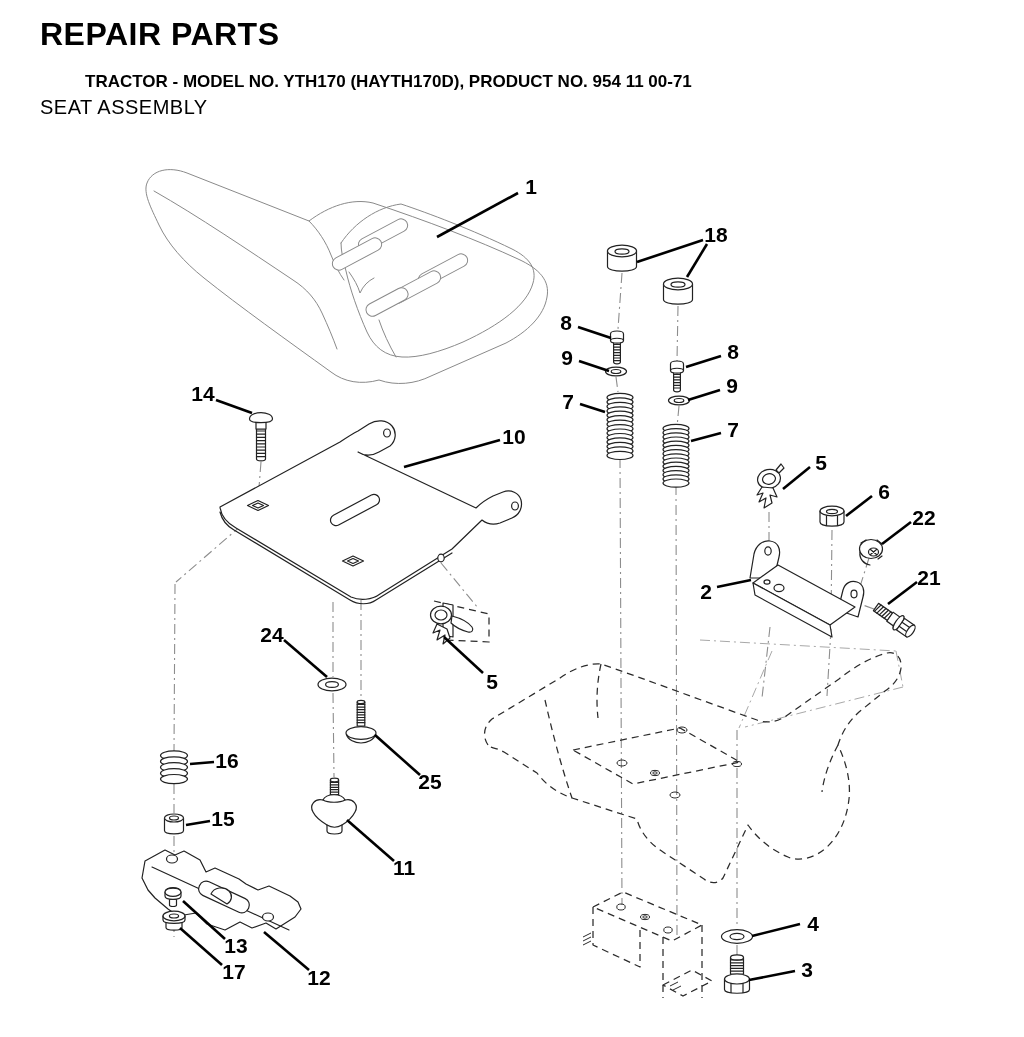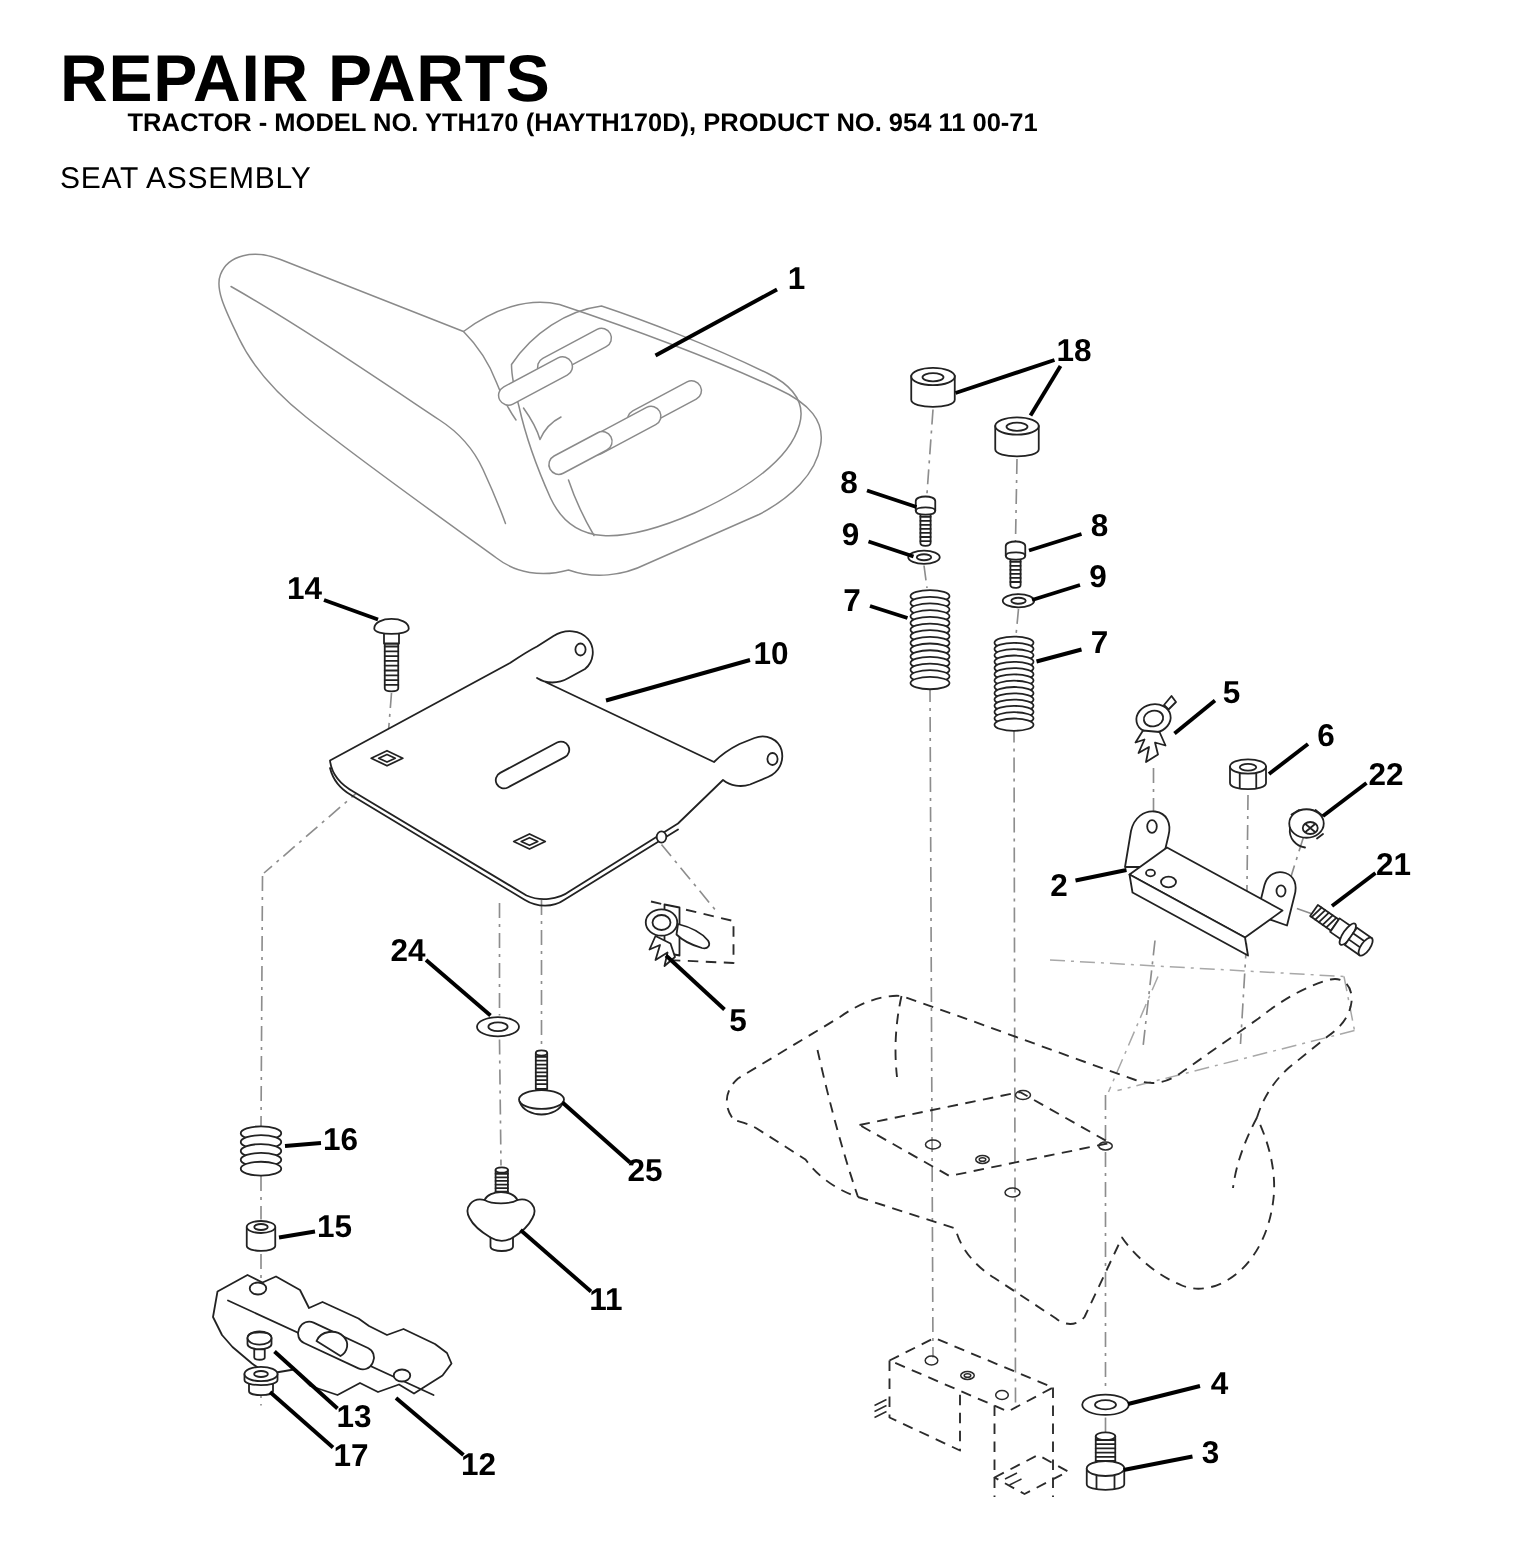--- a/index.html
+++ b/index.html
@@ -1,20 +1,20 @@
 <!DOCTYPE html>
 <html><head>
 <meta charset="utf-8">
 <style>
   html,body{margin:0;padding:0;background:#ffffff;}
   body{width:1024px;height:1037px;position:relative;font-family:"Liberation Sans",sans-serif;overflow:hidden;}
   .hdr{position:absolute;left:0;top:0;width:1024px;color:#000;}
-  .title{position:absolute;left:40px;top:28px;font-size:44px;font-weight:bold;letter-spacing:0.5px;white-space:nowrap;}
+  .title{position:absolute;left:40px;top:16px;font-size:32px;font-weight:bold;letter-spacing:0.5px;white-space:nowrap;}
   .subtitle{position:absolute;left:85px;top:72px;font-size:17px;font-weight:bold;white-space:nowrap;}
-  .section{position:absolute;left:40px;top:108px;font-size:20px;font-weight:normal;letter-spacing:0.5px;white-space:nowrap;}
+  .section{position:absolute;left:40px;top:96px;font-size:20px;font-weight:normal;letter-spacing:0.5px;white-space:nowrap;}
   svg{position:absolute;left:0;top:0;}
   
   .ln  {fill:none;stroke:#222;stroke-width:1.2;stroke-linejoin:round;stroke-linecap:round;}
   .fw  {fill:#fff;stroke:#222;stroke-width:1.2;stroke-linejoin:round;}
   .sw  {fill:#fff;stroke:#8a8a8a;stroke-width:1;stroke-linejoin:round;}
   .sl  {fill:none;stroke:#8a8a8a;stroke-width:1;stroke-linejoin:round;stroke-linecap:round;}
   .cl  {fill:none;stroke:#8d8d8d;stroke-width:1.1;stroke-dasharray:10 4 2 4;}
   .cl2 {fill:none;stroke:#a8a8a8;stroke-width:1;stroke-dasharray:10 4 2 4;}
   .dsh {fill:none;stroke:#2b2b2b;stroke-width:1.25;stroke-dasharray:7 5;stroke-linejoin:round;}
   .dl  {fill:none;stroke:#2b2b2b;stroke-width:1;}

